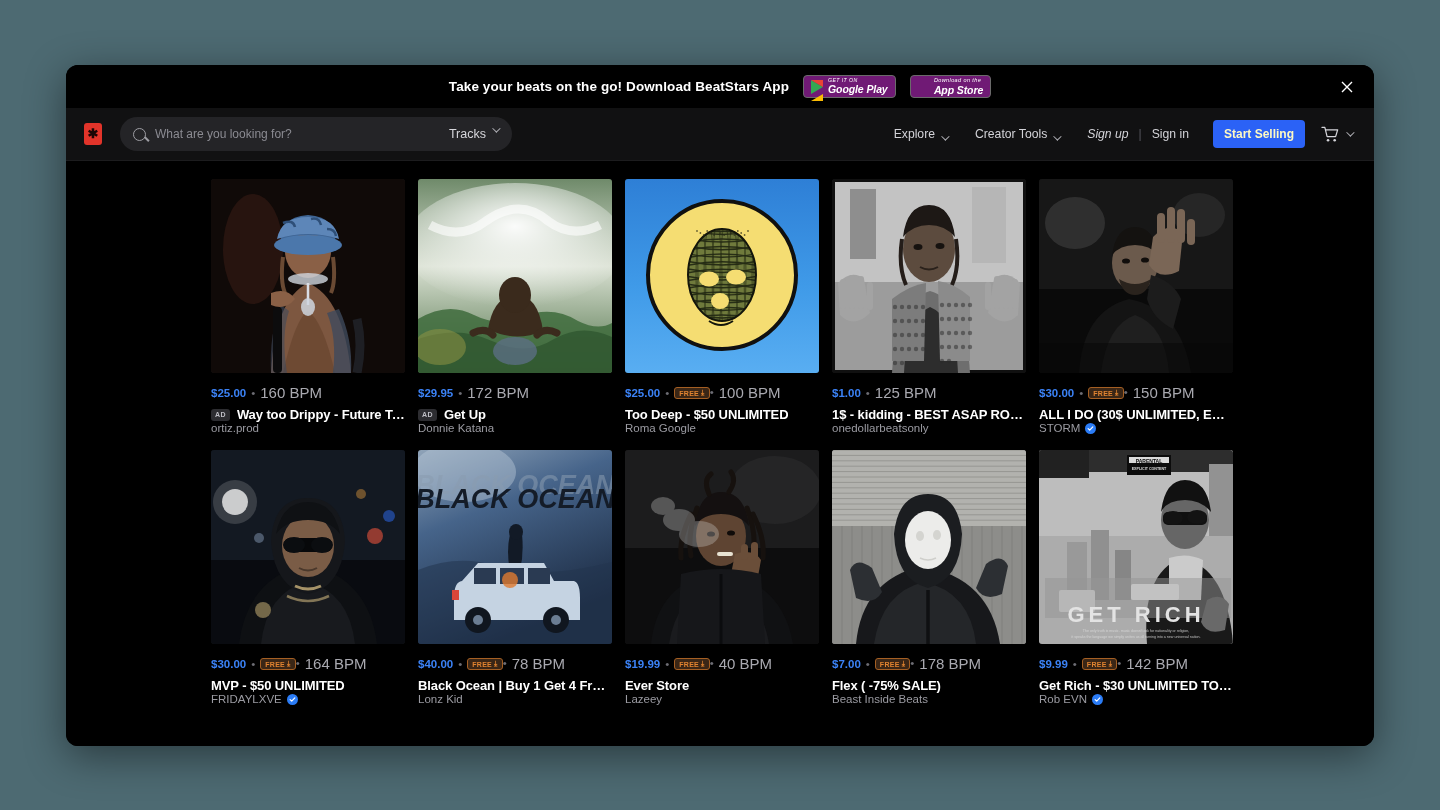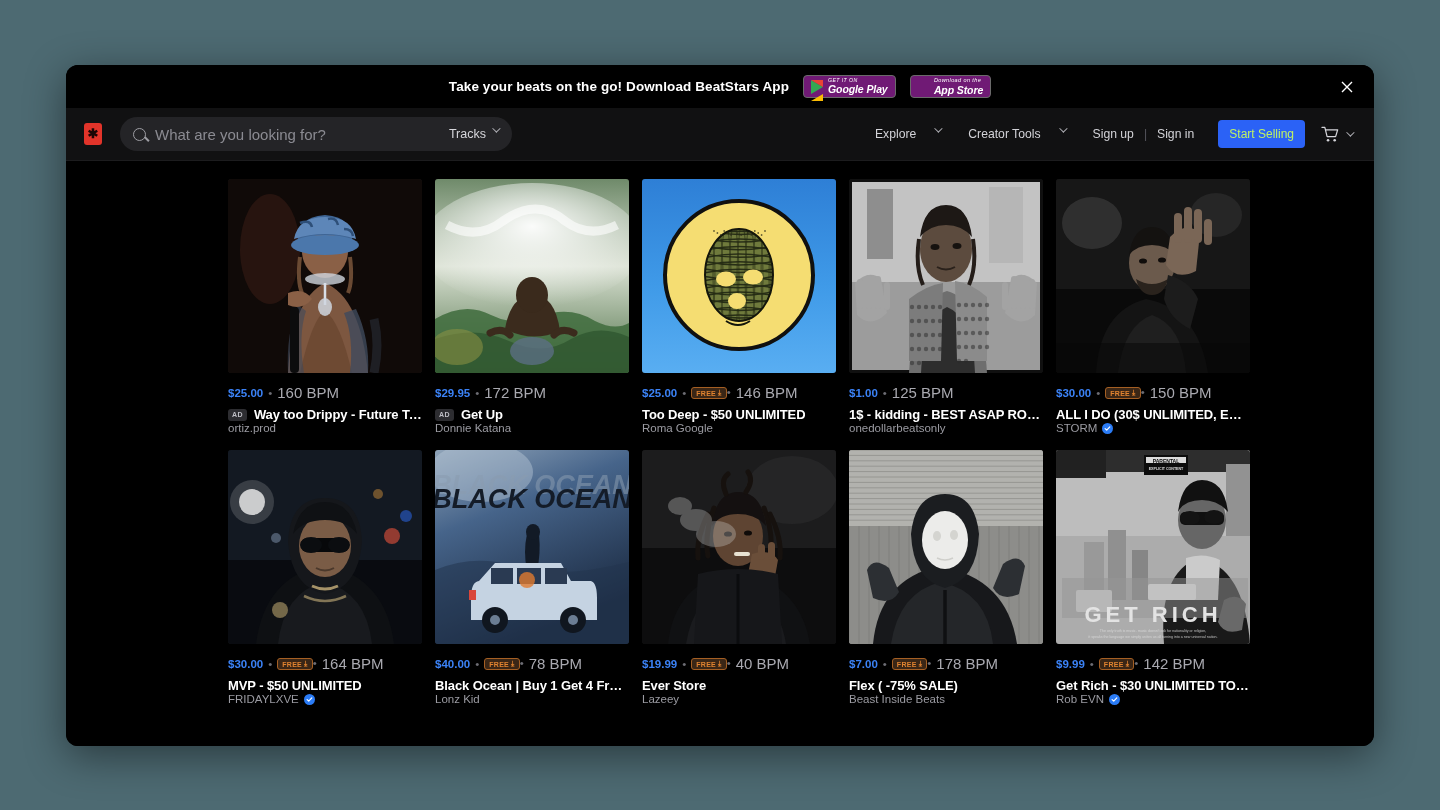--- a/index.html
+++ b/index.html
@@ -128,21 +128,21 @@
     right: -4px; bottom: 0px;
     transform: rotate(45deg);
   }
   #search-input {
     flex: 1;
     background: transparent;
     border: none;
     outline: none;
     color: #cfcfd4;
     font-family: "Liberation Sans", sans-serif;
-    font-size: 15px;
+    font-size: 12px;
   }
   #search-input::placeholder { color: #8b8b92; }
   #search-filter {
     display: flex; align-items: flex-start; gap: 6px;
     color: #d6d6db; font-size: 12.5px;
     cursor: pointer;
     flex: none;
   }
   .chev {
     width: 6px; height: 6px;
@@ -154,48 +154,48 @@
   #nav-right {
     margin-left: auto;
     display: flex;
     align-items: center;
     gap: 0;
   }
   .nav-link {
     color: #d3d3d8;
     font-size: 12.2px;
     display: flex;
-    align-items: flex-start;
-    gap: 18px;
+    align-items: flex-end;
+    gap: 6px;
     cursor: pointer;
     padding: 0 14px;
     white-space: nowrap;
   }
   .nav-divider { color: #55555c; font-size: 12px; padding: 0 2px; }
   #start-selling {
     background: #2b62f6;
-    color: #bef264;
+    color: #fef9c3;
     font-size: 12px;
-    font-weight: 400;
+    font-weight: 700;
     border: none;
     border-radius: 4px;
     padding: 7px 11px;
     margin-left: 10px;
     cursor: pointer;
     font-family: "Liberation Sans", sans-serif;
     white-space: nowrap;
   }
   #cart {
     display: flex; align-items: center; gap: 6px;
     margin-left: 16px; cursor: pointer;
   }
   
   #content {
     background: #000;
-    padding: 18px 0 0 17px;
+    padding: 18px 0 0 0;
     height: 585px;
     overflow: hidden;
     text-align: center;
   }
   #grid {
     display: grid;
     grid-template-columns: repeat(5, 194px);
     column-gap: 13px;
     row-gap: 16px;
     padding-left: 145px;
@@ -325,21 +325,21 @@
 
       <div id="nav-right">
         <span class="nav-link">
           <span>Explore</span>
           <span class="chev"></span>
         </span>
         <span class="nav-link">
           <span>Creator Tools</span>
           <span class="chev"></span>
         </span>
-        <span class="nav-link" style="padding-right:8px;">
+        <span class="nav-link" style="padding-right:8px;font-style:italic;">
           <span>Sign up</span>
         </span>
         <span class="nav-divider">|</span>
         <span class="nav-link" style="padding-left:8px;">
           <span>Sign in</span>
         </span>
         <button id="start-selling">Start Selling</button>
         <span id="cart">
           <svg width="19" height="17" viewBox="0 0 20 18">
             <path d="M1 1.5 H4 L6.4 11.2 H15.4 L17.6 4 H5.2" stroke="#d5d5da" stroke-width="1.3" fill="none" stroke-linejoin="round" stroke-linecap="round"></path>
@@ -522,21 +522,21 @@
                   <circle cx="123" cy="52" r="0.9"></circle>
     </g>
   </svg></div>
     <div class="meta-line">
       <span class="price">$25.00</span>
       <span class="dot">•</span>
       <span class="free-slot"><span class="free-badge">
                   <span>FREE</span>
                   <span class="dl">⤓</span>
                 </span><span class="dot">•</span></span>
-      <span class="bpm">146 BPM</span>
+      <span class="bpm">100 BPM</span>
     </div>
     <div class="title-line">
 
       <span class="title">Too Deep - $50 UNLIMITED</span>
     </div>
     <div class="artist-line">
       <span class="artist">Roma Google</span>
 
     </div>
   </div>

